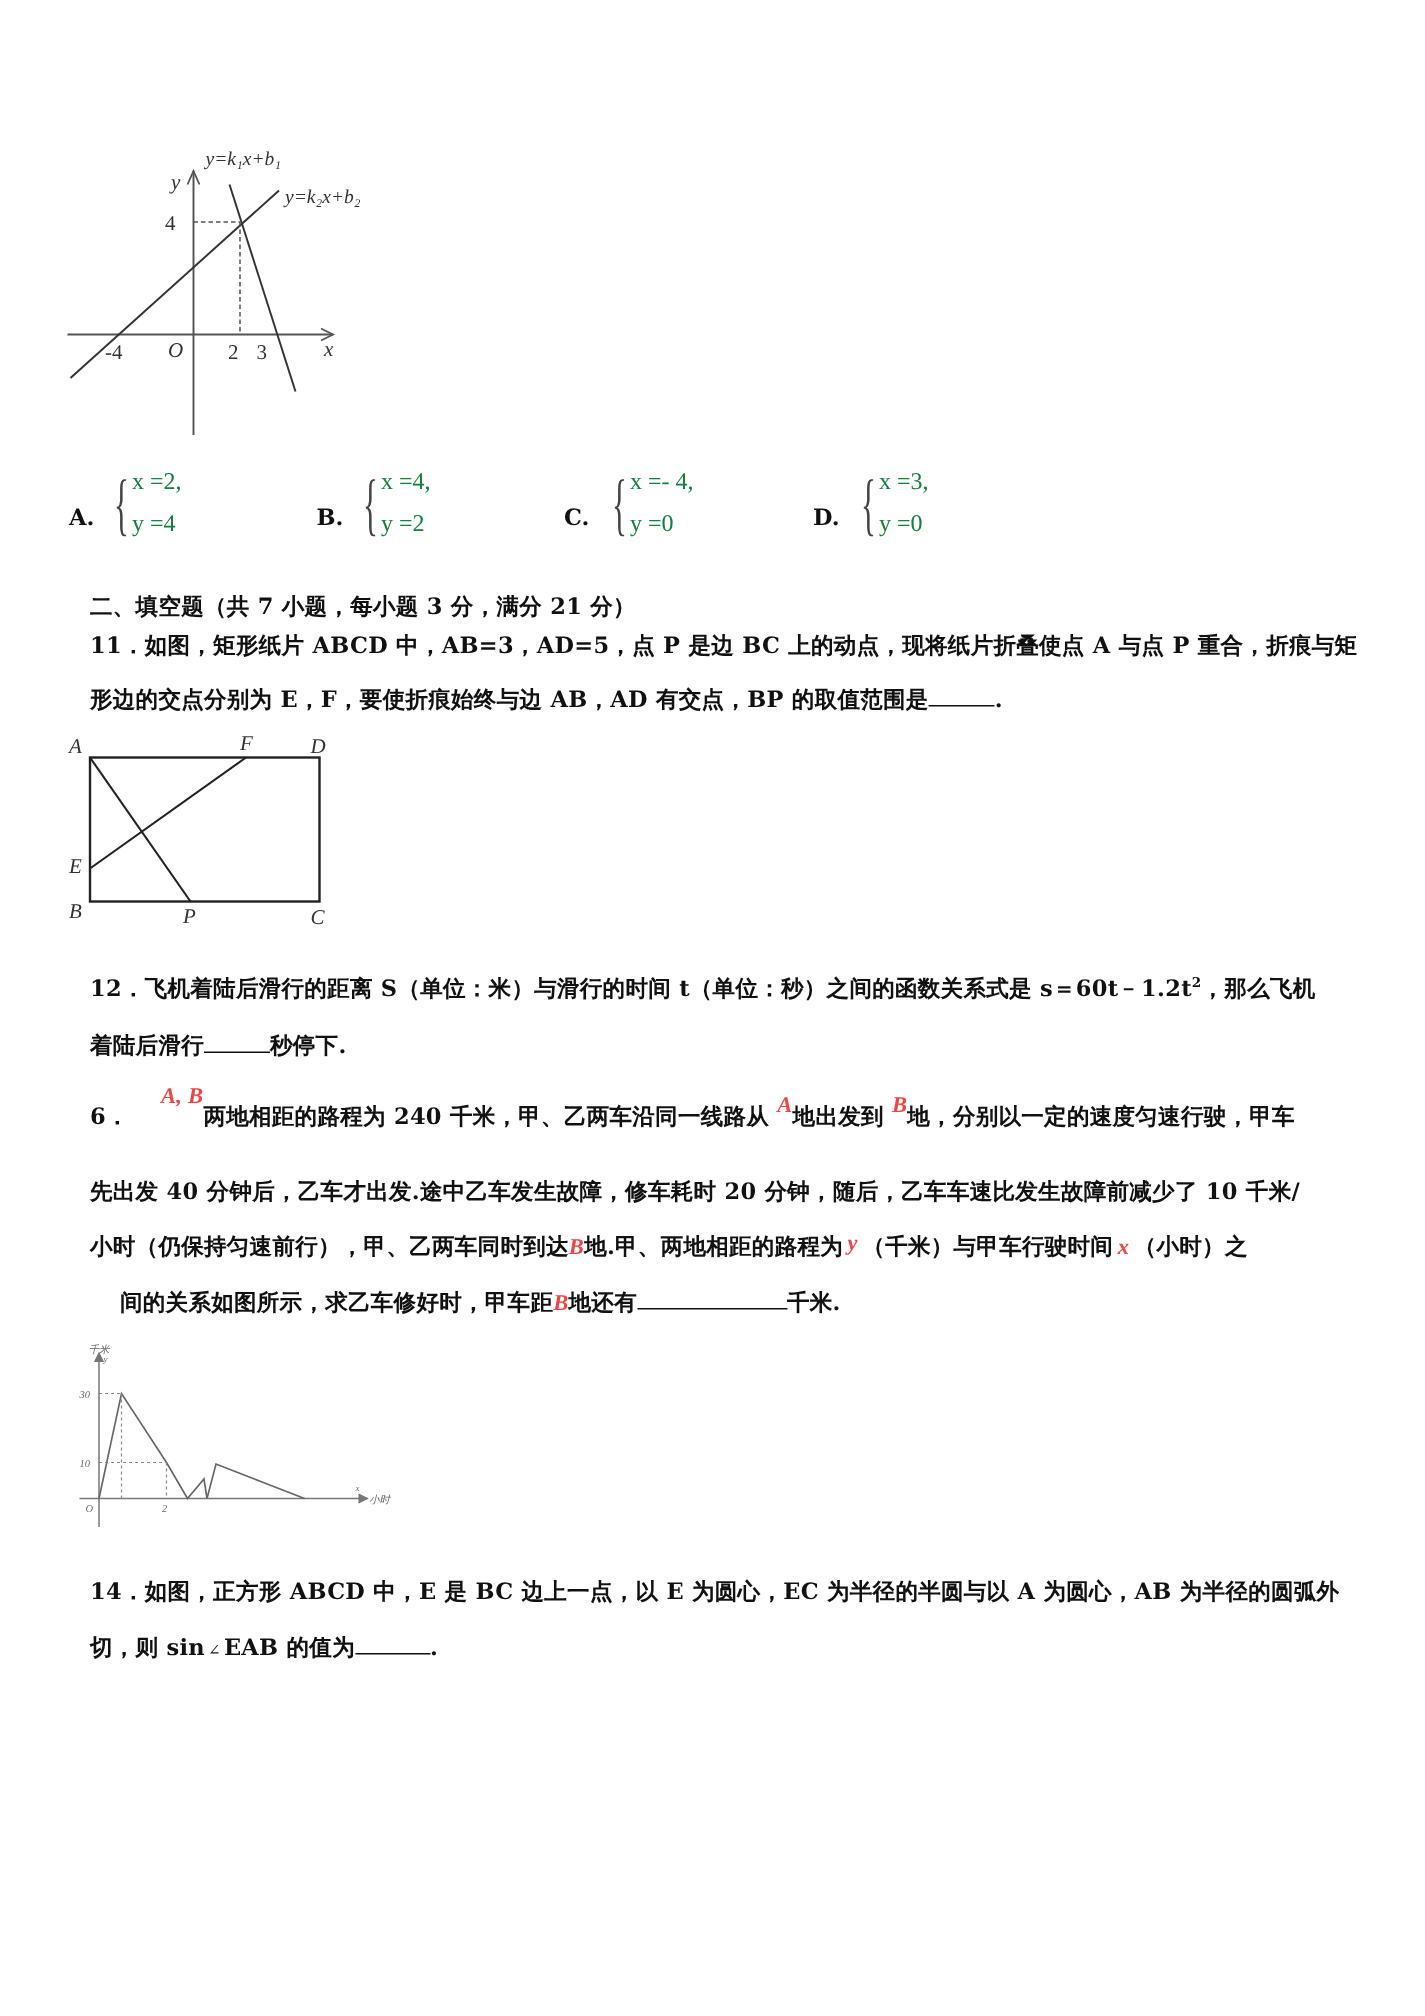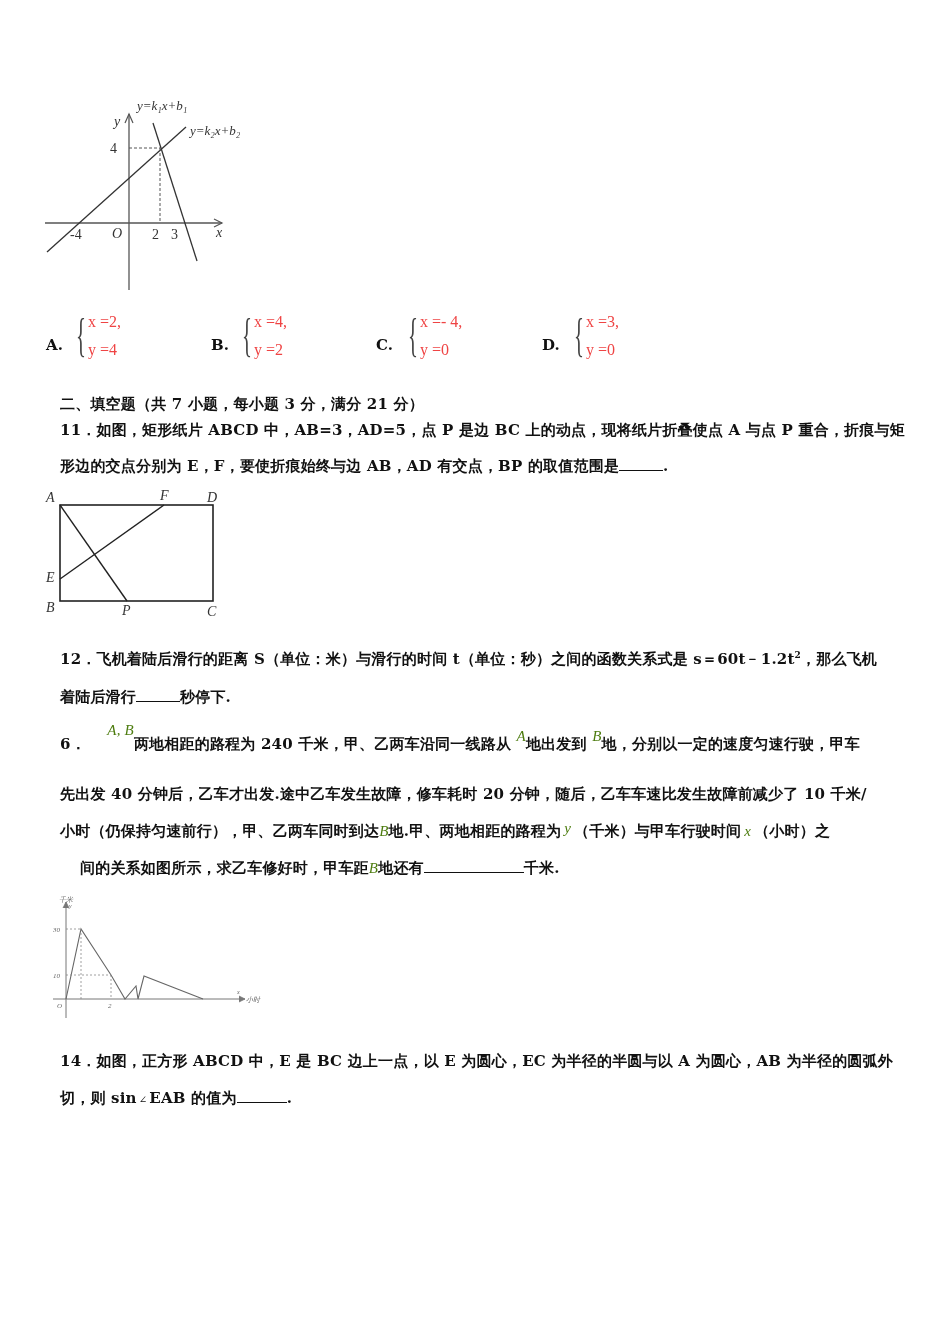--- a/index.html
+++ b/index.html
@@ -1,25 +1,25 @@
 <!DOCTYPE html>
 <html><head>
 <meta charset="utf-8">
 <style>
   * { margin: 0; padding: 0; box-sizing: border-box; }
   html, body { width: 950px; height: 1344px; background: #ffffff; overflow: hidden; }
   body { position: relative; font-family: "DejaVu Serif", "Liberation Serif", serif; color: #111; }
   .abs { position: absolute; }
   .line { position: absolute; left: 60px; font-size: 15px; font-weight: bold; white-space: nowrap; letter-spacing: 0.2px; }
-  .it { font-family: "Liberation Serif", serif; font-style: italic; font-weight: normal; color: #4d7c0f; }
+  .it { font-family: "Liberation Serif", serif; font-style: italic; font-weight: bold; color: #ef4444; }
   .blank { display: inline-block; border-bottom: 1.5px solid #111; vertical-align: baseline; height: 1px; }
   .opt { position: absolute; top: 310px; height: 54px; }
   .opt-label { position: absolute; left: 0; top: 26px; font-size: 15px; font-weight: bold; }
   .brace { position: absolute; top: 2px; font-family: "Liberation Serif", serif; font-size: 46px; font-weight: normal; line-height: 48px; transform: scaleX(0.45); transform-origin: left; color: #444; }
-  .eq { position: absolute; font-family: "Liberation Serif", serif; font-size: 16px; color: #ef4444; white-space: nowrap; }
+  .eq { position: absolute; font-family: "Liberation Serif", serif; font-size: 16px; color: #15803d; white-space: nowrap; }
   svg text { font-family: "Liberation Serif", serif; }
 </style>
 </head>
 <body>
 
 <svg class="abs" style="left:40px;top:90px;" width="240" height="210" viewBox="0 0 240 210">
 
   <line x1="5" y1="133" x2="182" y2="133" stroke="#555" stroke-width="1.3"></line>
   <polyline points="174,129 182,133 174,137" fill="none" stroke="#555" stroke-width="1.2"></polyline>
   <line x1="89" y1="200" x2="89" y2="24" stroke="#555" stroke-width="1.3"></line>

